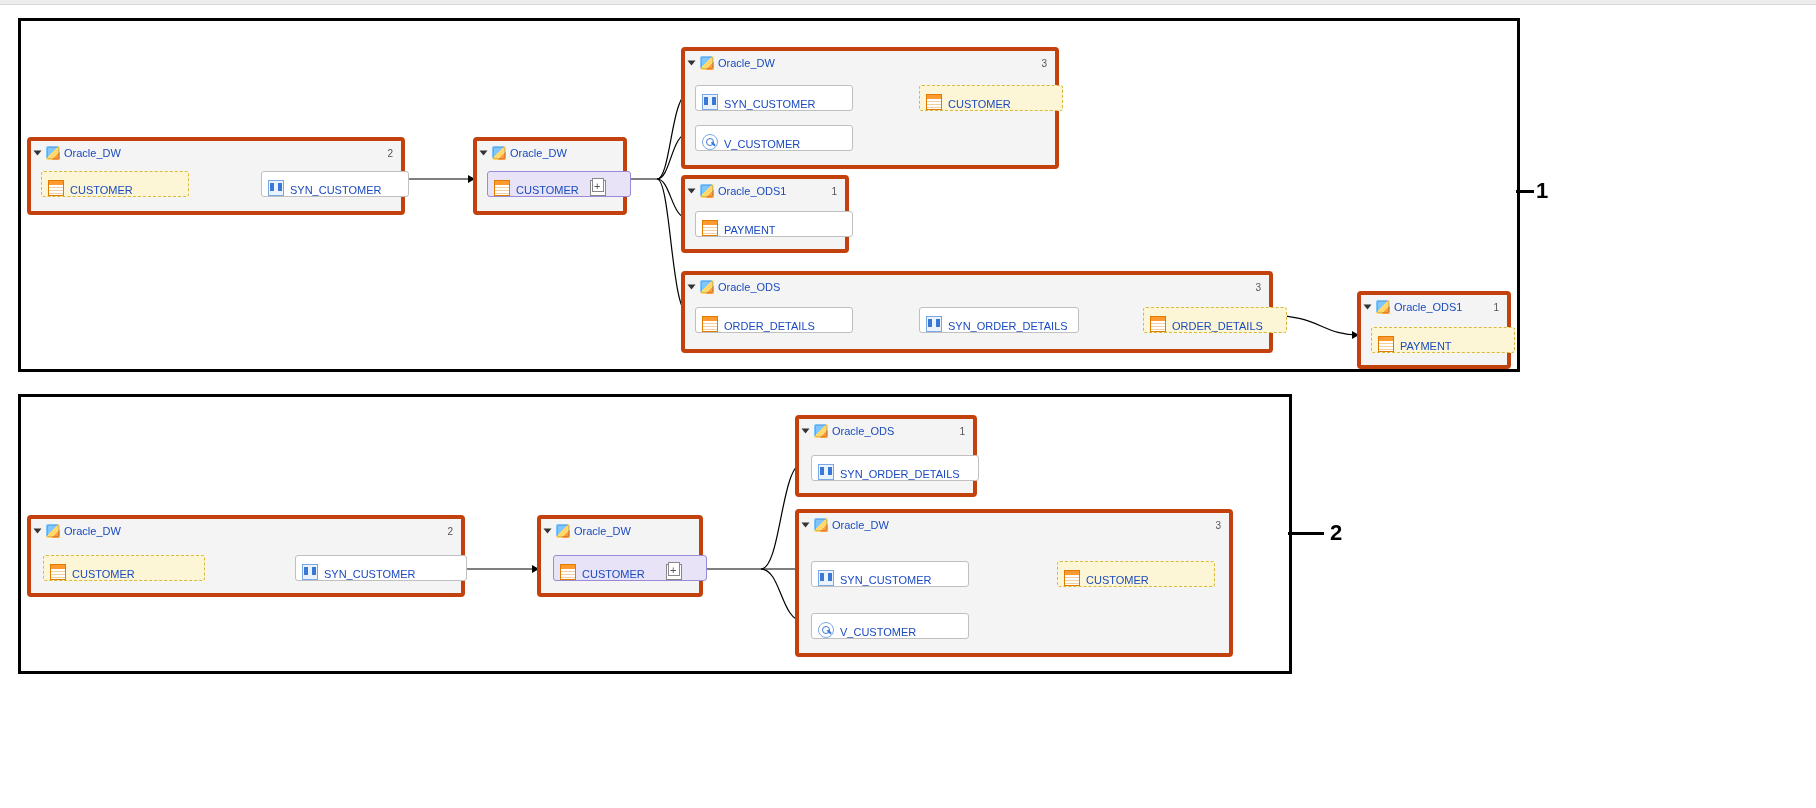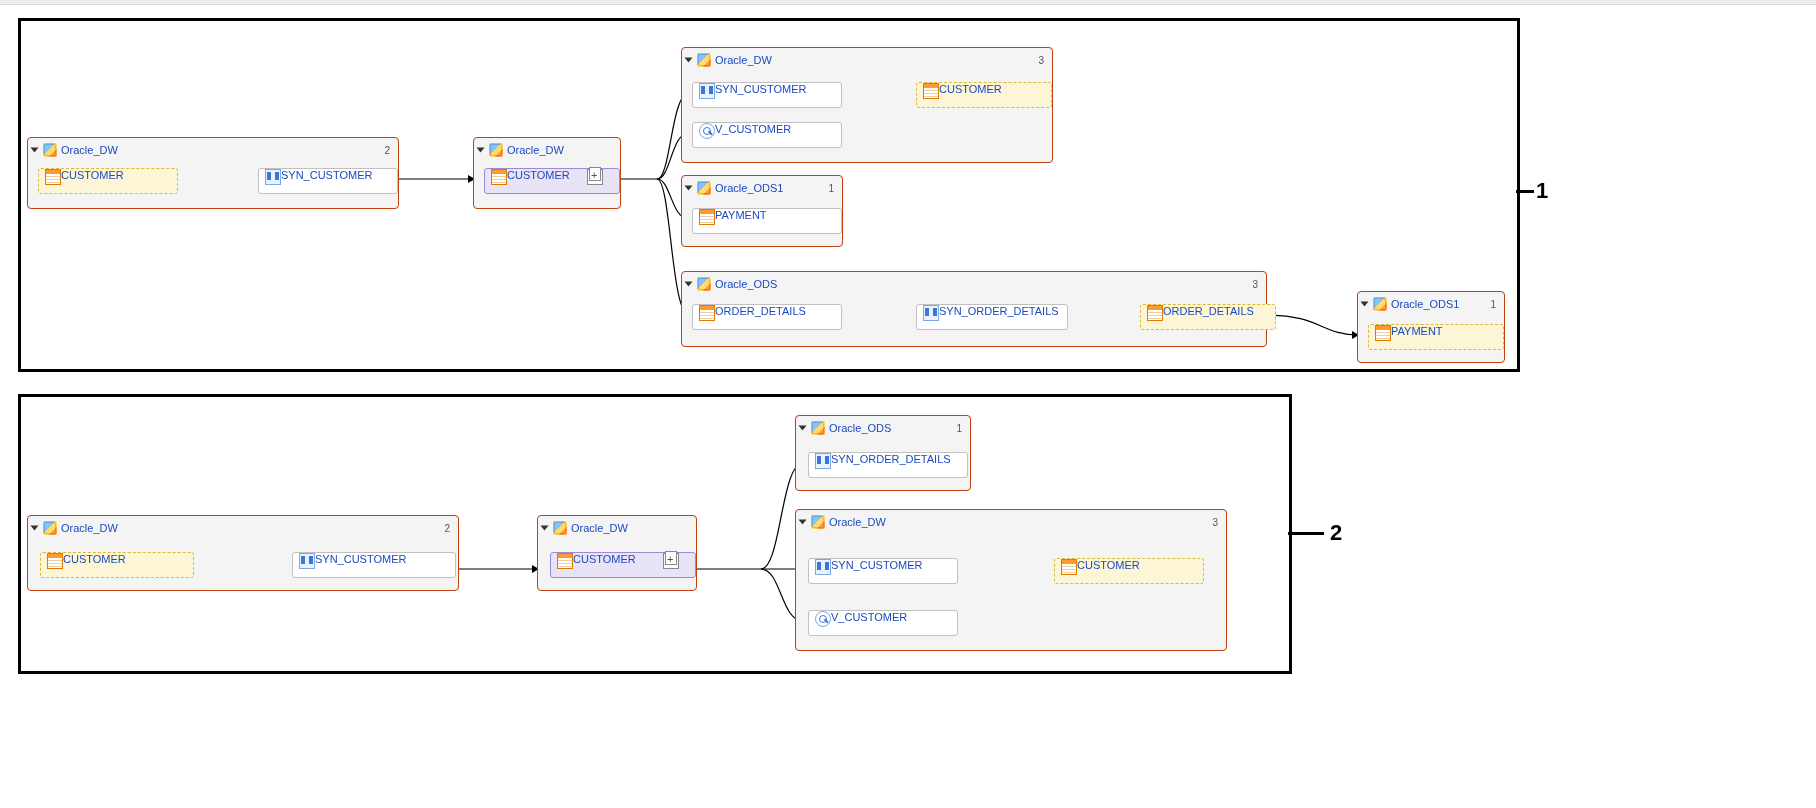--- a/index.html
+++ b/index.html
@@ -1,24 +1,24 @@
 <!DOCTYPE html>
 <html><head>
 <meta charset="utf-8">
 <style>
 html,body{margin:0;padding:0;background:#fff;font-family:"Segoe UI",Arial,sans-serif;font-size:11px;color:#1a4abf}
 .canvas{position:relative;width:1816px;height:808px}
 .frame{position:absolute;border:3px solid #000;background:#fff}
 .frame-label{position:absolute;font-size:22px;font-weight:700;color:#000;font-family:Arial,sans-serif}
-.group{position:absolute;background:#f4f4f4;border:1px solid #c2410c;border-radius:4px}
+.group{position:absolute;background:#f4f4f4;border:4px solid #c2410c;border-radius:4px}
 .group-header{display:flex;align-items:center;height:24px;padding:0 6px 0 4px;gap:4px}
 .chevron{width:0;height:0;border-left:5px solid #333;border-top:4px solid transparent;border-bottom:4px solid transparent;transform:rotate(90deg);margin-right:2px}
 .group-title{font-weight:400;color:#1a4abf}
 .group-count{margin-left:auto;color:#555;font-size:10px;padding-right:2px}
-.node{position:absolute;display:flex;align-items:flex-start;height:24px;background:#fff;border:1px solid #c0c0c0;border-radius:3px;padding:0 16px 0 6px;white-space:nowrap}
+.node{position:absolute;display:flex;align-items:flex-end;height:24px;background:#fff;border:1px solid #c0c0c0;border-radius:3px;padding:0 24px 0 6px;gap:6px;white-space:nowrap}
 .node.highlight{background:#fcf6d6;border:1px dashed #d8b93a}
 .node.selected{background:#e8e3f7;border:1px solid #9b8bd6}
 .copy-badge{margin-left:auto;width:14px;height:14px;border:1px solid #888;background:#fff;position:relative}
 .copy-badge::before{content:"";position:absolute;left:1px;top:-3px;width:10px;height:12px;border:1px solid #888;background:#fff}
 .copy-badge::after{content:"+";position:absolute;left:3px;top:-1px;color:#555;font-size:11px}
 .icon{width:14px;height:14px;display:inline-block;flex-shrink:0}
 .icon-db{position:relative;width:14px;height:14px}
 .icon-db::before{content:"";position:absolute;inset:0;border-radius:2px;background:linear-gradient(135deg,#7fc6ff 0 45%,#ffd96b 45% 70%,#ff9b3d 70% 100%)}
 .icon-db::after{content:"";position:absolute;inset:1px;border-radius:1px;border:1px solid rgba(0,0,0,.15)}
 .icon-table{border:1px solid #e07b00;background:#fff;position:relative}

